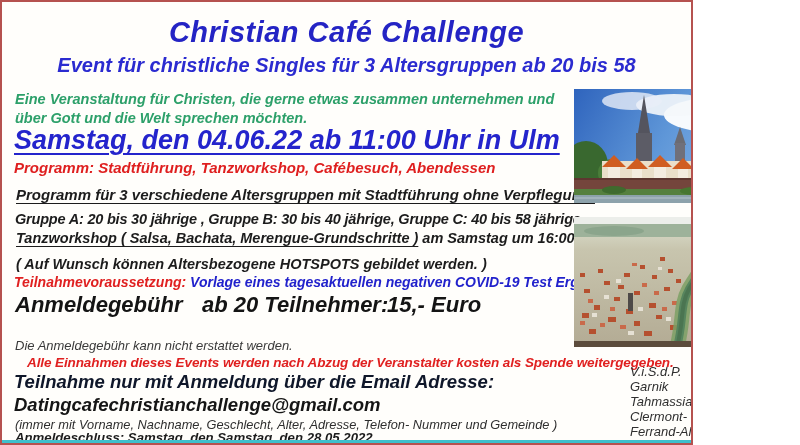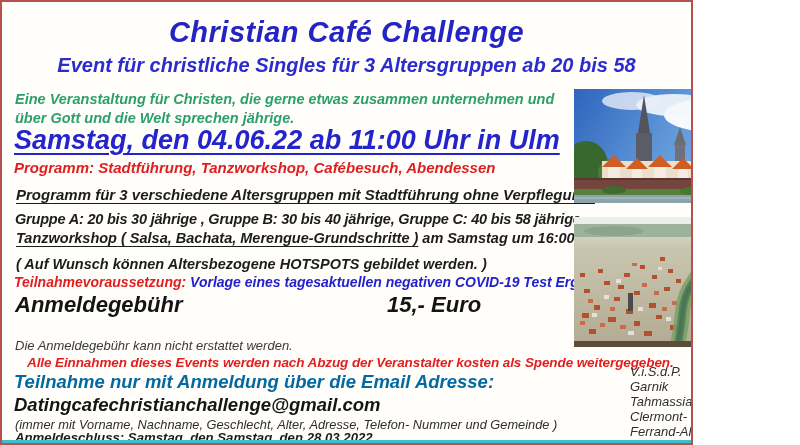--- a/index.html
+++ b/index.html
@@ -38,21 +38,21 @@
   .fee-row { left:13px; width:570px; height:21px; font-size:22px; font-weight:bold; color:#141414; }
   .fee-row .cond  { position:absolute; left:187px; top:0; }
   .fee-row .price { position:absolute; left:372px; top:0; }
   .fee-row.second .price { left:376px; }
   .fee1 { top:290px; }
   .fee2 { top:311px; }
   .no-refund { top:336px; left:13px; font-size:13px; color:#3a3a3a; }
 
   .donation { top:353px; left:13px; font-size:13.5px; font-weight:bold; color:#e02020; letter-spacing:-0.1px;margin-left:12px; }
 
-  .reg-heading { top:369px; left:12px; font-size:18.5px; font-weight:bold; color:#0369a1; }
+  .reg-heading { top:369px; left:12px; font-size:18.5px; font-weight:bold; color:#0f172a; }
   .reg-email   { top:392px; left:12px; font-size:18.5px; font-weight:bold; color:#151515; }
   .reg-note    { top:415px; left:13px; font-size:12.8px; color:#2e2e2e; }
   .reg-deadline{ top:428px; left:13px; font-size:13.2px; font-weight:bold; color:#1c1c1c; }
 
   .photo { position:absolute; overflow:hidden; }
   .photo svg { display:block; }
   .photo-top    { left:572px; top:87px;  width:218px; height:114px; }
   .photo-bottom { left:572px; top:215px; width:218px; height:130px; }
 
   .contact { position:absolute; left:628px; top:362px; font-size:13px; color:#2f2f2f; line-height:15px; }
@@ -60,44 +60,45 @@
 </head>
 <body>
 
 <div class="page">
 
   <div class="abs title">Christian Café Challenge</div>
   <div class="abs subtitle">Event für christliche Singles für 3 Altersgruppen ab 20 bis 58</div>
 
   <div class="abs intro">
     <div>Eine Veranstaltung für Christen, die gerne etwas zusammen unternehmen und</div>
-    <div>über Gott und die Welt sprechen jährige.</div>
+    <div>über Gott und die Welt sprechen möchten.</div>
   </div>
 
   <div class="abs date-line">Samstag, den 04.06.22 ab 11:00 Uhr in Ulm</div>
   <div class="abs program-line">Programm: Stadtführung, Tanzworkshop, Cafébesuch, Abendessen</div>
 
   <div class="abs groups-heading">Programm für 3 verschiedene Altersgruppen mit Stadtführung ohne Verpflegung:</div>
   <div class="abs groups-line">Gruppe A:  20 bis 30 jährige , Gruppe B:  30 bis 40 jährige, Gruppe C:  40 bis 58 jährige</div>
   <div class="abs dance-line"><span class="u">Tanzworkshop ( Salsa, Bachata, Merengue-Grundschritte )</span><span> am Samstag um 16:00 Uhr</span></div>
   <div class="abs hotspots-note">( Auf Wunsch können Altersbezogene HOTSPOTS gebildet werden. )</div>
   <div class="abs requirement"><span class="req-label">Teilnahmevoraussetzung:</span><span class="req-text"> Vorlage eines tagesaktuellen negativen COVID-19 Test Ergebnisses</span></div>
 
   <div class="abs fee-row fee1">
     <span>Anmeldegebühr</span>
+    <span class="cond">ab 20 Teilnehmer:</span>
     <span class="price">15,- Euro</span>
   </div>
   <div class="abs no-refund">Die Anmeldegebühr kann nicht erstattet werden.</div>
 
   <div class="abs donation">Alle Einnahmen dieses Events werden nach Abzug der Veranstalter kosten als Spende weitergegeben.</div>
 
   <div class="abs reg-heading">Teilnahme nur mit Anmeldung über die Email Adresse:</div>
   <div class="abs reg-email">Datingcafechristianchallenge@gmail.com</div>
   <div class="abs reg-note">(immer mit Vorname, Nachname, Geschlecht, Alter, Adresse, Telefon- Nummer und Gemeinde )</div>
-  <div class="abs reg-deadline">Anmeldeschluss: Samstag, den Samstag, den 28.03.2022</div>
+  <div class="abs reg-deadline">Anmeldeschluss: Samstag, den Samstag, den 28.05.2022</div>
 
   <div class="photo photo-top">
     <svg width="218" height="114" viewBox="0 0 218 114" xmlns="http://www.w3.org/2000/svg">
       <defs>
         <linearGradient id="sky" x1="0" y1="0" x2="1" y2="0.3">
           <stop offset="0" stop-color="#2f64bd"></stop>
           <stop offset="0.5" stop-color="#5f97d8"></stop>
           <stop offset="1" stop-color="#8fb9e6"></stop>
         </linearGradient>
       </defs>

